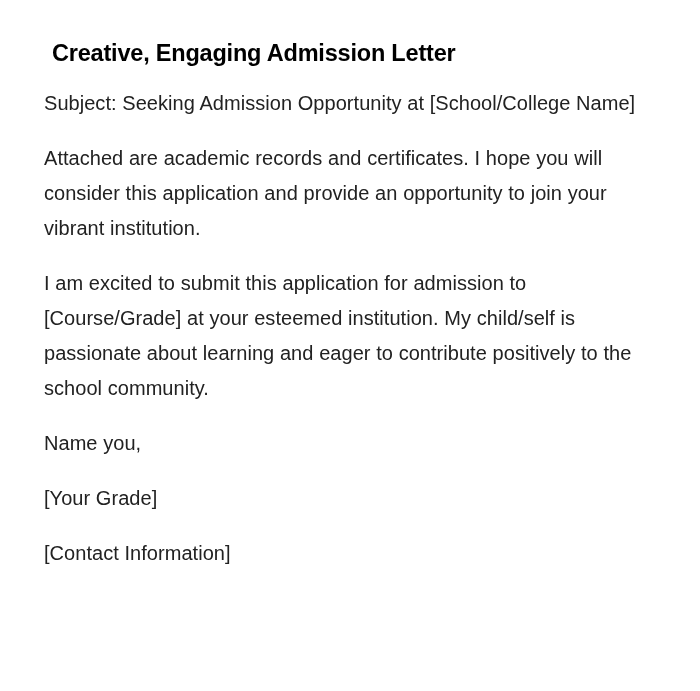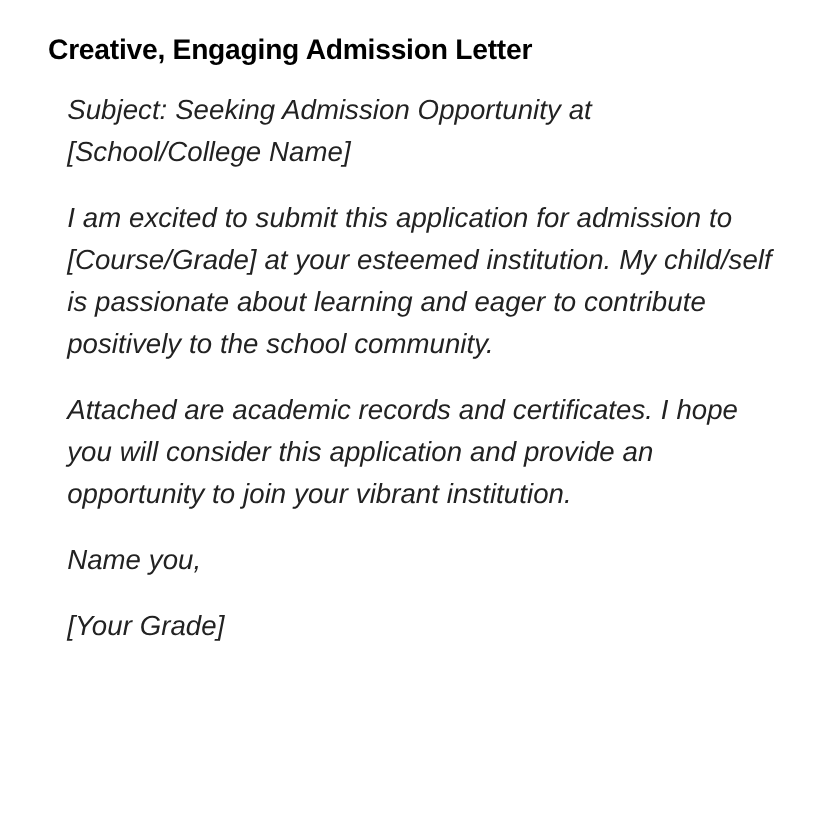--- a/index.html
+++ b/index.html
@@ -16,62 +16,62 @@
     overflow: hidden;
   }
 
   .letter-article {
     box-sizing: border-box;
     width: 700px;
     padding: 0 55px 0 40px;
   }
 
   .letter-title {
-    margin: 0;
+    margin: 12px;
     padding-top: 26px;
     font-size: 23.5px;
     font-weight: bold;
     line-height: 30px;
     letter-spacing: -0.2px;
     color: #000000;
   }
 
   .letter-body {
     margin-top: 18px;
   }
 
   .letter-paragraph {
-    margin: 0 0 20px 16px;
-    font-size: 23px;
+    margin: 0 0 20px 4px;
+    font-size: 20px;
     line-height: 35px;
     color: #222222;
     letter-spacing: 0.04px;
     word-spacing: 0.1px;
-    font-style: italic;
   }
 
   .letter-paragraph:last-child {
     margin-bottom: 0;
   }
 </style>
 </head>
 <body>
 
 <article class="letter-article">
 
   <h1 class="letter-title">Creative, Engaging Admission Letter</h1>
 
   <div class="letter-body">
 
     <p class="letter-paragraph">Subject: Seeking Admission Opportunity at [School/College Name]</p>
 
 
+    <p class="letter-paragraph">Attached are academic records and certificates. I hope you will consider this application and provide an opportunity to join your vibrant institution.</p>
+
     <p class="letter-paragraph">I am excited to submit this application for admission to [Course/Grade] at your esteemed institution. My child/self is passionate about learning and eager to contribute positively to the school community.</p>
-
-    <p class="letter-paragraph">Attached are academic records and certificates. I hope you will consider this application and provide an opportunity to join your vibrant institution.</p>
 
     <p class="letter-paragraph">Name you,</p>
 
     <p class="letter-paragraph">[Your Grade]</p>
 
+    <p class="letter-paragraph">[Contact Information]</p>
 
   </div>
 </article>
 
 </body></html>

